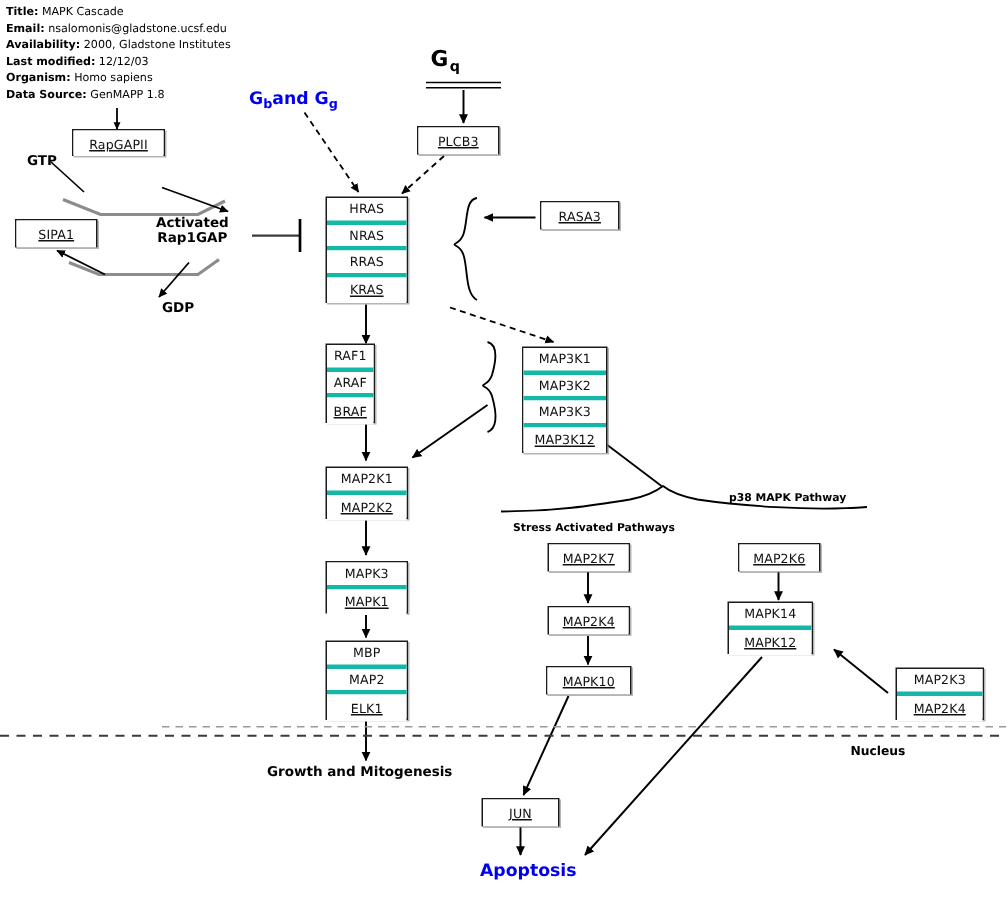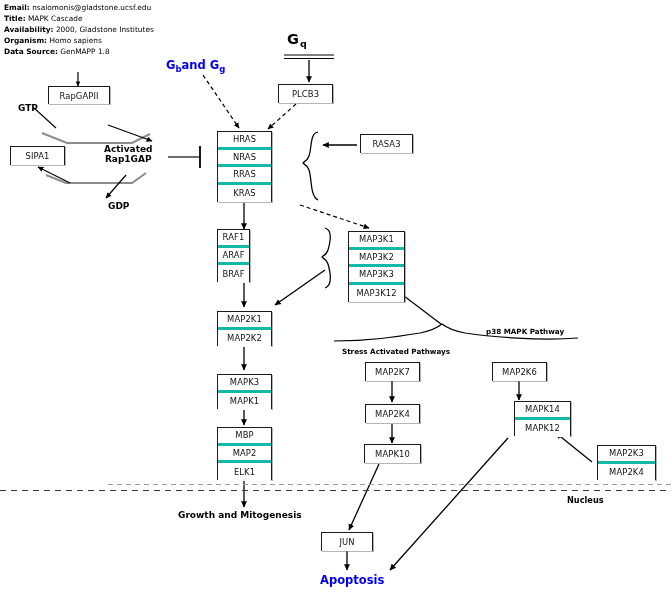--- a/index.html
+++ b/index.html
@@ -35,21 +35,21 @@
   }
   .gcell{
     display:flex;align-items:center;justify-content:center;
     box-sizing:border-box;
     font-size:8.4px;color:#111;
     letter-spacing:.1px;
     background:#fff;
     border-bottom:3px solid #14b8a6;
     height:17.5px;
   }
-  .gcell:last-child{border-bottom:none;}
+  .gcell:last-child{border-bottom:none;text-decoration:underline;}
 
   
   .lbl{position:absolute;white-space:nowrap;color:#000;}
   .lbl.b{font-weight:bold;}
   .lbl.blue{color:#0000ee;font-weight:bold;}
   .s7{font-size:7.2px;}
   .s8{font-size:8.2px;}
   .s9{font-size:9px;}
   .s11{font-size:11.5px;}
 
@@ -58,30 +58,34 @@
   .gq .sub{font-size:9.5px;vertical-align:-3px;padding-left:1px;}
   .gsub{font-size:8.5px;vertical-align:-3px;}
 </style>
 </head>
 <body>
 
 <div id="canvas">
 
   <div class="meta">
     <div class="row">
+      <span class="k">Title:</span>
+      <span class="v">MAPK Cascade</span>
+    </div>
+    <div class="row">
       <span class="k">Email:</span>
       <span class="v">nsalomonis@gladstone.ucsf.edu</span>
     </div>
     <div class="row">
-      <span class="k">Title:</span>
-      <span class="v">MAPK Cascade</span>
-    </div>
-    <div class="row">
       <span class="k">Availability:</span>
       <span class="v">2000, Gladstone Institutes</span>
+    </div>
+    <div class="row">
+      <span class="k">Last modified:</span>
+      <span class="v">12/12/03</span>
     </div>
     <div class="row">
       <span class="k">Organism:</span>
       <span class="v">Homo sapiens</span>
     </div>
     <div class="row">
       <span class="k">Data Source:</span>
       <span class="v">GenMAPP 1.8</span>
     </div>
   </div>
@@ -229,21 +233,21 @@
   </div>
 
   <div class="gbox" style="left:364px;top:444px;width:57px;height:19px;">
     <div class="gcell" style="height:18px;">MAPK10</div>
   </div>
 
   <div class="gbox" style="left:492px;top:362px;width:55px;height:19px;">
     <div class="gcell" style="height:18px;">MAP2K6</div>
   </div>
 
-  <div class="gbox" style="left:514px;top:401px;width:57px;height:35px;">
+  <div class="gbox" style="left:485px;top:401px;width:57px;height:35px;">
     <div class="gcell">MAPK14</div>
     <div class="gcell">MAPK12</div>
   </div>
 
   <div class="gbox" style="left:597px;top:445px;width:59px;height:35px;">
     <div class="gcell">MAP2K3</div>
     <div class="gcell">MAP2K4</div>
   </div>
 
   <div class="gbox" style="left:321px;top:532px;width:52px;height:19px;">

